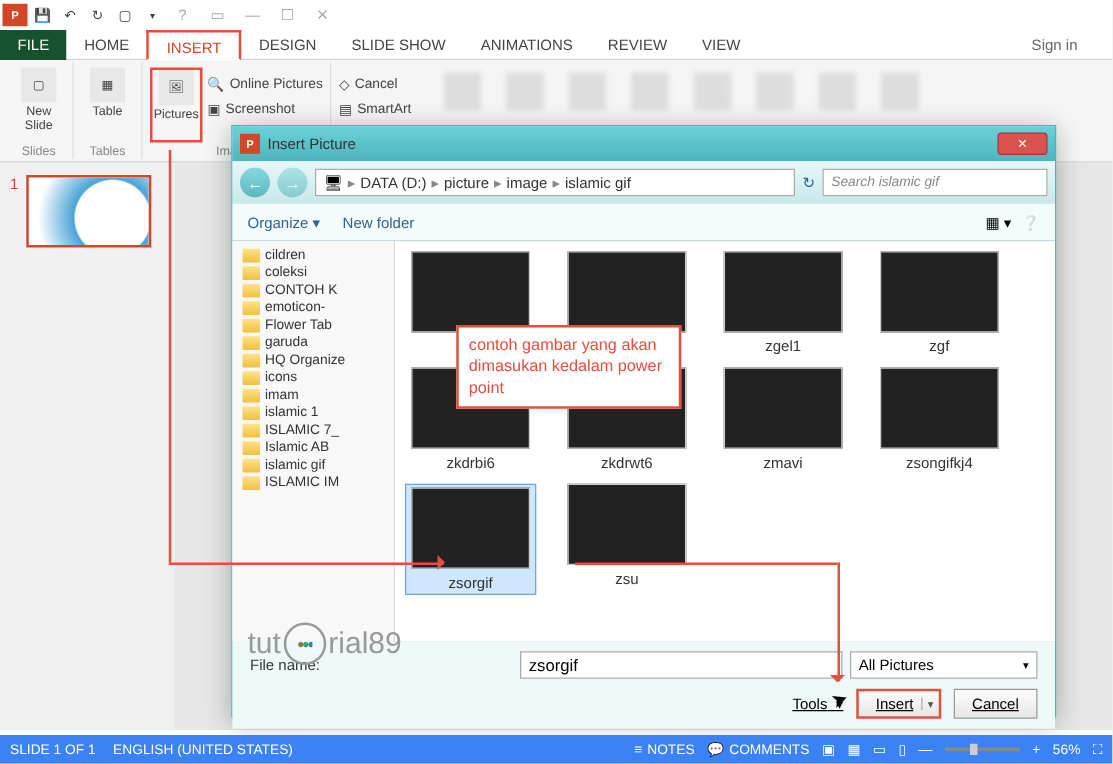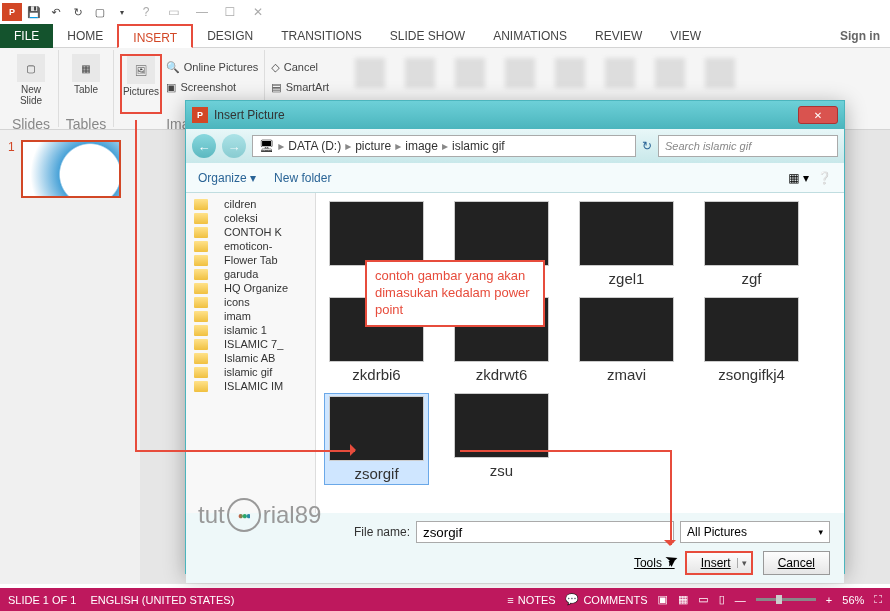--- a/index.html
+++ b/index.html
@@ -11,43 +11,43 @@
 .titlebar .qat-btn { width: 20px; height: 18px; display: flex; align-items: center; justify-content: center; color: #444; cursor: pointer; }
 .titlebar .apptitle { flex: 1; text-align: center; color: #888; font-size: 12px; }
 .titlebar .winctrl { display: flex; gap: 0; }
 .titlebar .winctrl-btn { width: 28px; height: 18px; display: flex; align-items: center; justify-content: center; color: #aaa; cursor: pointer; font-size: 12px; }
 
 
 .ribbon-tabs { height: 24px; background: #fff; display: flex; align-items: center; border-bottom: 1px solid #d4d4d4; font-size: 12px; }
 .ribbon-tab { padding: 0 14px; height: 24px; line-height: 24px; color: #444; cursor: pointer; text-transform: uppercase; }
 .ribbon-tab.file { background: #14532d; color: #fff; }
 .ribbon-tab.active { color: #d24726; border: 2px solid #e74c3c; border-bottom: 1px solid #fff; }
-.ribbon-tabs .signin { margin-left: auto; margin-right: 10px; color: #666; cursor: pointer; text-transform: none; font-weight: bold; }
+.ribbon-tabs .signin { margin-left: auto; margin-right: 28px; color: #666; cursor: pointer; text-transform: none; }
 
 
 .ribbon { height: 82px; background: #f5f5f5; border-bottom: 1px solid #d4d4d4; display: flex; padding: 2px 4px; filter: blur(0); }
 .rgroup { display: flex; flex-direction: column; align-items: center; padding: 0 6px; border-right: 1px solid #ddd; }
 .rgroup .items { display: flex; gap: 4px; flex: 1; padding-top: 4px; }
-.rgroup .glabel { font-size: 14px; color: #888; padding: 2px 0; }
+.rgroup .glabel { font-size: 10px; color: #888; padding: 2px 0; }
 .ritem { display: flex; flex-direction: column; align-items: center; justify-content: flex-start; width: 42px; height: 60px; cursor: pointer; font-size: 10px; color: #444; text-align: center; }
 .ritem .ricon { width: 28px; height: 28px; background: #e8e8e8; margin-bottom: 2px; display: flex; align-items: center; justify-content: center; }
 .ritem.small { width: auto; height: 18px; flex-direction: row; font-size: 11px; gap: 4px; }
 .ritem.highlighted { border: 2px solid #e74c3c; }
 
 
 .workarea { display: flex; height: 454px; background: #e6e6e6; }
 .thumbs { width: 140px; background: #f0f0f0; padding: 10px 8px; }
 .thumb-row { display: flex; gap: 6px; }
 .thumb-num { font-size: 12px; color: #d24726; }
 .thumb { width: 100px; height: 58px; background: #fff; border: 2px solid #d24726; position: relative; overflow: hidden; }
 .thumb::before { content: ""; position: absolute; inset: 0; background: radial-gradient(circle at 70% 60%, transparent 40%, #4aa3d8 42%, transparent 80%); }
 .stage { flex: 1; background: #e6e6e6; position: relative; }
 
 
-.statusbar { position: absolute; left: 0; right: 0; bottom: 0; height: 23px; background: #be185d; color: #fff; display: flex; align-items: center; font-size: 11px; padding: 0 8px; gap: 14px; }
+.statusbar { position: absolute; left: 0; right: 0; bottom: 0; height: 23px; background: #3b82f6; color: #fff; display: flex; align-items: center; font-size: 11px; padding: 0 8px; gap: 14px; }
 .statusbar .right { margin-left: auto; display: flex; align-items: center; gap: 10px; }
 .sb-item { display: flex; align-items: center; gap: 4px; cursor: pointer; }
 
 
 .dialog { position: absolute; left: 185px; top: 100px; width: 660px; height: 474px; background: #cfeef0; border: 1px solid #4bb5bd; box-shadow: 0 4px 20px rgba(0,0,0,.3); }
 .dlg-title { height: 28px; background: linear-gradient(#6dd0d8, #4bb5bd); display: flex; align-items: center; padding: 0 6px; font-size: 12px; color: #333; }
 .dlg-title .pp-icon { width: 16px; height: 16px; background: #d24726; color: #fff; font-size: 9px; display: flex; align-items: center; justify-content: center; margin-right: 6px; font-weight: bold; }
 .dlg-title .close { margin-left: auto; width: 40px; height: 18px; background: #d9534f; color: #fff; border-radius: 3px; display: flex; align-items: center; justify-content: center; font-size: 10px; cursor: pointer; border: 1px solid #a33; }
 
 .dlg-nav { height: 34px; background: linear-gradient(#e8f7f8, #c8e8ea); display: flex; align-items: center; padding: 0 6px; gap: 6px; font-size: 12px; }
@@ -56,32 +56,32 @@
 .crumb { cursor: pointer; color: #333; }
 .crumb-sep { color: #888; }
 .search-box { width: 180px; height: 22px; background: #fff; border: 1px solid #aaa; padding: 0 6px; color: #888; font-style: italic; font-size: 11px; display: flex; align-items: center; }
 
 .dlg-toolbar { height: 30px; background: #f4fbfc; border-bottom: 1px solid #c0dde0; display: flex; align-items: center; padding: 0 12px; gap: 18px; font-size: 12px; }
 .dlg-toolbar .tbtn { color: #2a6496; cursor: pointer; }
 .dlg-toolbar .ticons { margin-left: auto; display: flex; gap: 8px; }
 
 .dlg-body { display: flex; height: 320px; background: #fff; }
 .tree { width: 130px; background: #f8f8f8; overflow: hidden; padding: 4px 0; font-size: 11px; border-right: 1px solid #ddd; }
-.tree-item { display: flex; align-items: center; gap: 16px; padding: 1px 8px; cursor: pointer; white-space: nowrap; color: #333; }
+.tree-item { display: flex; align-items: center; gap: 4px; padding: 1px 8px; cursor: pointer; white-space: nowrap; color: #333; }
 .folder-icon { width: 14px; height: 11px; background: linear-gradient(#ffe28a, #f0c040); border-radius: 1px; display: inline-block; flex-shrink: 0; }
 
 .files { flex: 1; padding: 8px; display: flex; flex-wrap: wrap; align-content: flex-start; gap: 10px 20px; overflow: hidden; }
 .file-item { width: 105px; display: flex; flex-direction: column; align-items: center; gap: 4px; cursor: pointer; }
 .file-item .thumbimg { width: 95px; height: 65px; border: 1px solid #ccc; background: #222; background-size: cover; }
 .file-item.selected { background: #cfe6ff; border: 1px solid #6aa8e8; padding: 2px; }
-.file-item .flabel { font-size: 15px; color: #333; }
+.file-item .flabel { font-size: 12px; color: #333; }
 
 .dlg-footer { padding: 8px 14px; background: #eef8f9; display: flex; flex-direction: column; gap: 8px; font-size: 12px; }
 .fn-row { display: flex; align-items: center; gap: 6px; }
-.fn-row label { width: 210px; text-align: right; color: #333; }
+.fn-row label { width: 210px; text-align: left; color: #333; }
 .fn-input { flex: 1; height: 22px; border: 1px solid #aaa; padding: 0 6px; background: #fff; }
 .filter { width: 150px; height: 22px; border: 1px solid #aaa; background: #fff; padding: 0 6px; display: flex; align-items: center; justify-content: space-between; cursor: pointer; }
 .btn-row { display: flex; justify-content: flex-end; align-items: center; gap: 10px; text-decoration: underline; }
 .dlg-btn { height: 24px; padding: 0 14px; background: linear-gradient(#fdfdfd, #e6e6e6); border: 1px solid #999; cursor: pointer; font-size: 12px; display: flex; align-items: center; position: relative; }
 .dlg-btn.insert { border: 2px solid #e74c3c; padding-right: 20px; }
 .dlg-btn.insert::after { content: "▾"; position: absolute; right: 4px; font-size: 9px; color: #555; border-left: 1px solid #aaa; padding-left: 4px; }
 
 
 .callout { position: absolute; left: 365px; top: 260px; width: 180px; border: 2px solid #e74c3c; background: #fff; padding: 6px 8px; font-size: 13px; color: #e74c3c; z-index: 50; line-height: 1.3; }
 .arrow1 { position: absolute; border-top: 2px solid #e74c3c; }
@@ -123,21 +123,20 @@
     <span class="winctrl-btn">☐</span>
     <span class="winctrl-btn">✕</span>
   </div>
 </div>
 
 <div class="ribbon-tabs">
   <div class="ribbon-tab file">FILE</div>
   <div class="ribbon-tab">HOME</div>
   <div class="ribbon-tab active">INSERT</div>
   <div class="ribbon-tab">DESIGN</div>
-  <div class="ribbon-tab">TRANSITIONS</div>
   <div class="ribbon-tab">SLIDE SHOW</div>
   <div class="ribbon-tab">ANIMATIONS</div>
   <div class="ribbon-tab">REVIEW</div>
   <div class="ribbon-tab">VIEW</div>
   <div class="signin">Sign in</div>
 </div>
 
 <div class="ribbon">
   <div class="rgroup">
     <div class="items">

